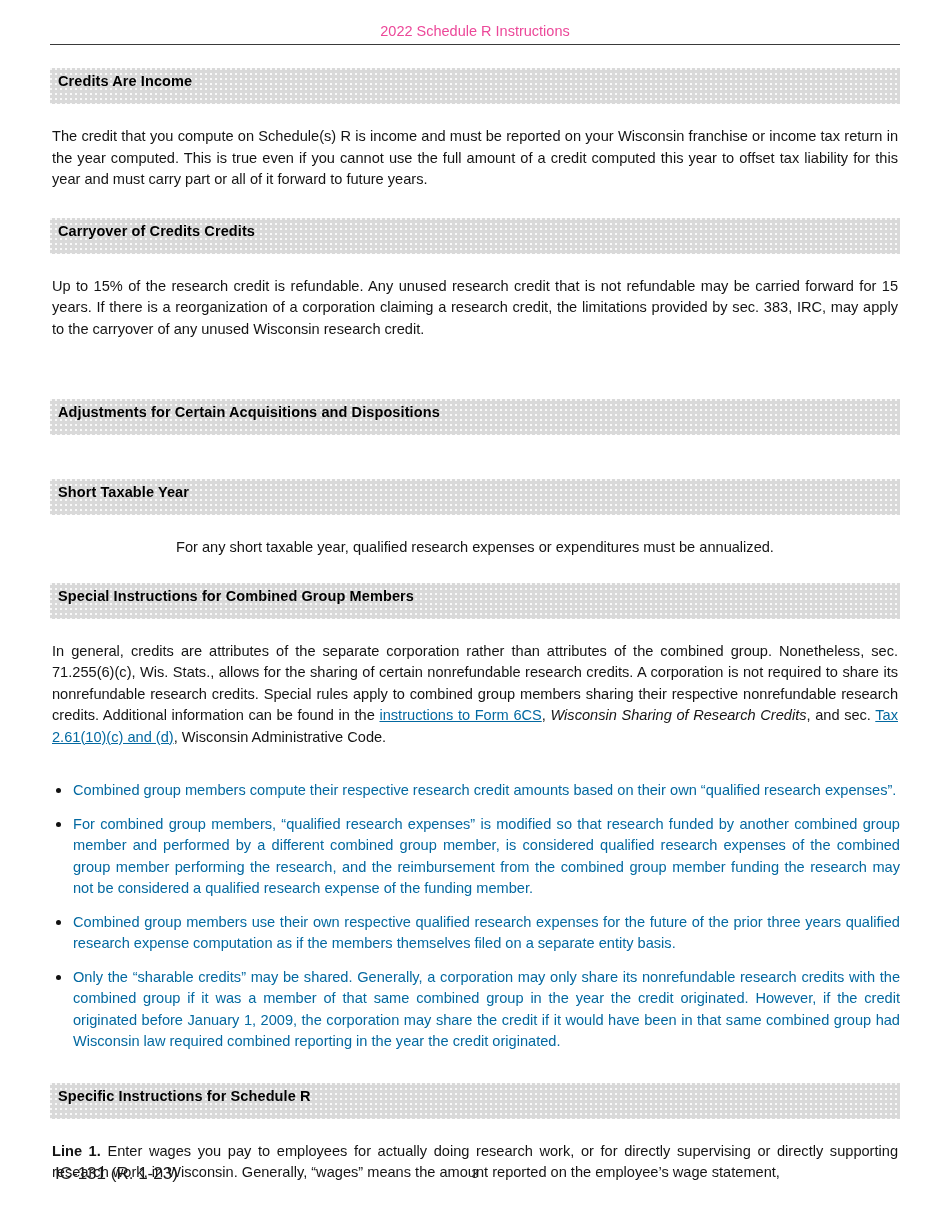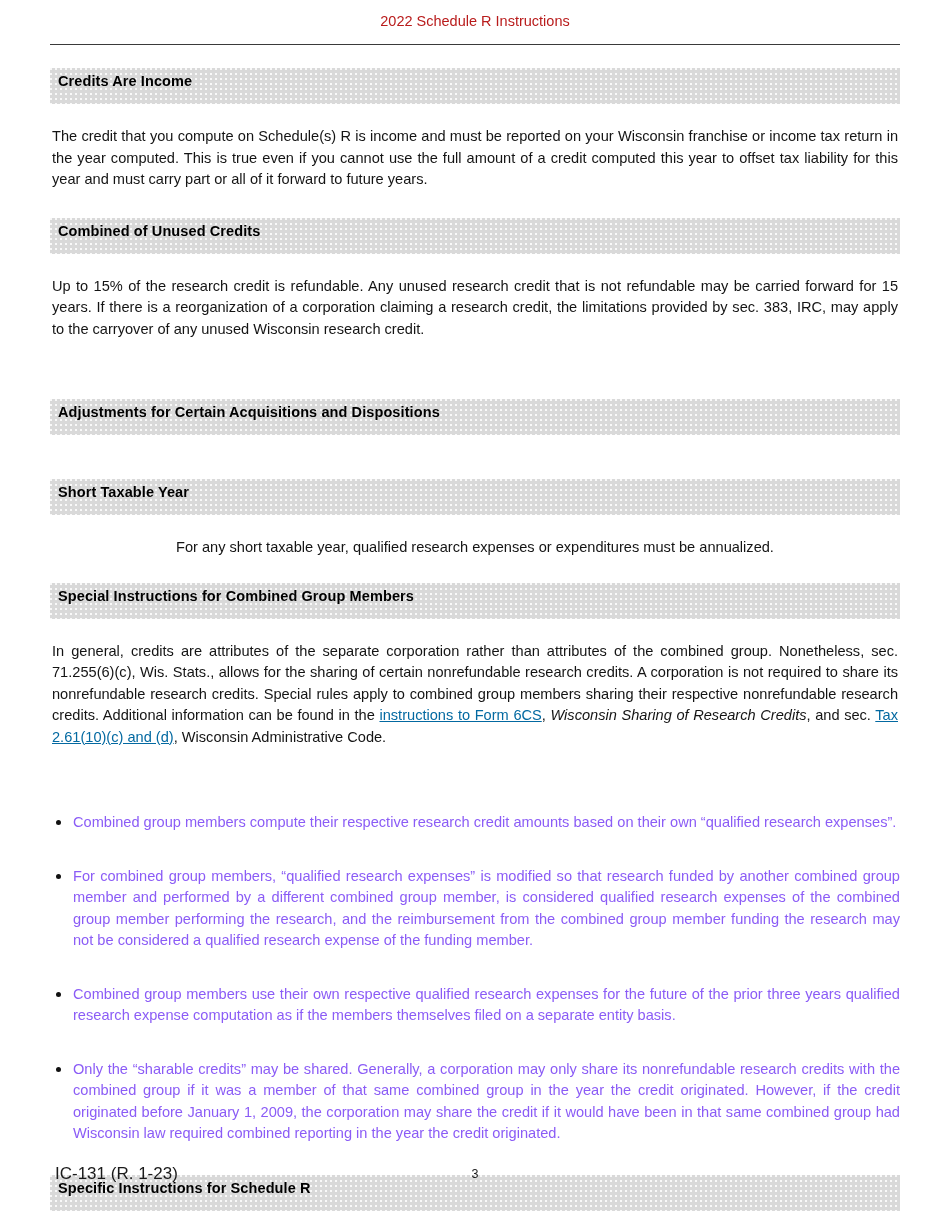--- a/index.html
+++ b/index.html
@@ -19,26 +19,26 @@
     margin: 0 auto;
     background: #ffffff;
     box-sizing: border-box;
     overflow: hidden;
   }
 
   
   .running-head {
     position: absolute;
     left: 50px;
-    top: 12px;
+    top: 22px;
     width: 850px;
     text-align: center;
     font-size: 14.5px;
     line-height: 18px;
-    color: #b91c1c;
+    color: #ec4899;
   }
   .head-rule {
     position: absolute;
     left: 50px;
     top: 44px;
     width: 850px;
     height: 0;
     border-top: 1.6px solid #3a3a3a;
   }
 
@@ -87,22 +87,21 @@
     margin: 0;
     padding: 0;
   }
   ul.bullets > li {
     position: relative;
     padding-left: 23px;
     margin-bottom: 12px;
     font-size: 14.6px;
     line-height: 21.5px;
     text-align: justify;
-    color: #8b5cf6;
-    margin-top: 32px;
+    color: #0369a1;
   }
   ul.bullets > li:last-child { margin-bottom: 0; }
   ul.bullets > li .bullet-glyph {
     position: absolute;
     left: 6px;
     top: 8px;
     width: 5px;
     height: 5px;
     background: #111111;
     border-radius: 50%;
@@ -152,21 +151,21 @@
   <div class="head-rule"></div>
 
   <div class="content">
 
     <div class="section-bar">Credits Are Income</div>
     <div class="gap-after-bar"></div>
     <p class="body">The credit that you compute on Schedule(s) R is income and must be reported on your Wisconsin franchise or income tax return in the year computed. This is true even if you cannot use the full amount of a credit computed this year to offset tax liability for this year and must carry part or all of it forward to future years.</p>
 
     <div style="height:25px"></div>
 
-    <div class="section-bar">Combined of Unused Credits</div>
+    <div class="section-bar">Carryover of Credits Credits</div>
     <div class="gap-after-bar"></div>
     <p class="body">Up to 15% of the research credit is refundable. Any unused research credit that is not refundable may be carried forward for 15 years. If there is a reorganization of a corporation claiming a research credit, the limitations provided by sec. 383, IRC, may apply to the carryover of any unused Wisconsin research credit.</p>
 
     <div style="height:57px"></div>
 
     <div class="section-bar">Adjustments for Certain Acquisitions and Dispositions</div>
     <div class="gap-after-bar"></div>
 
     <div style="height:24px"></div>
 

